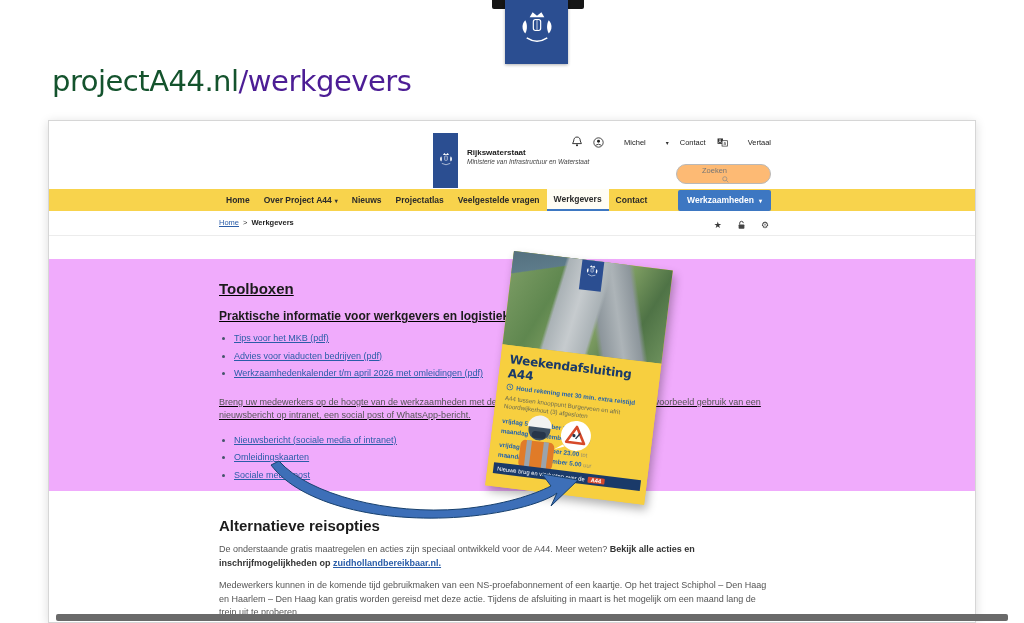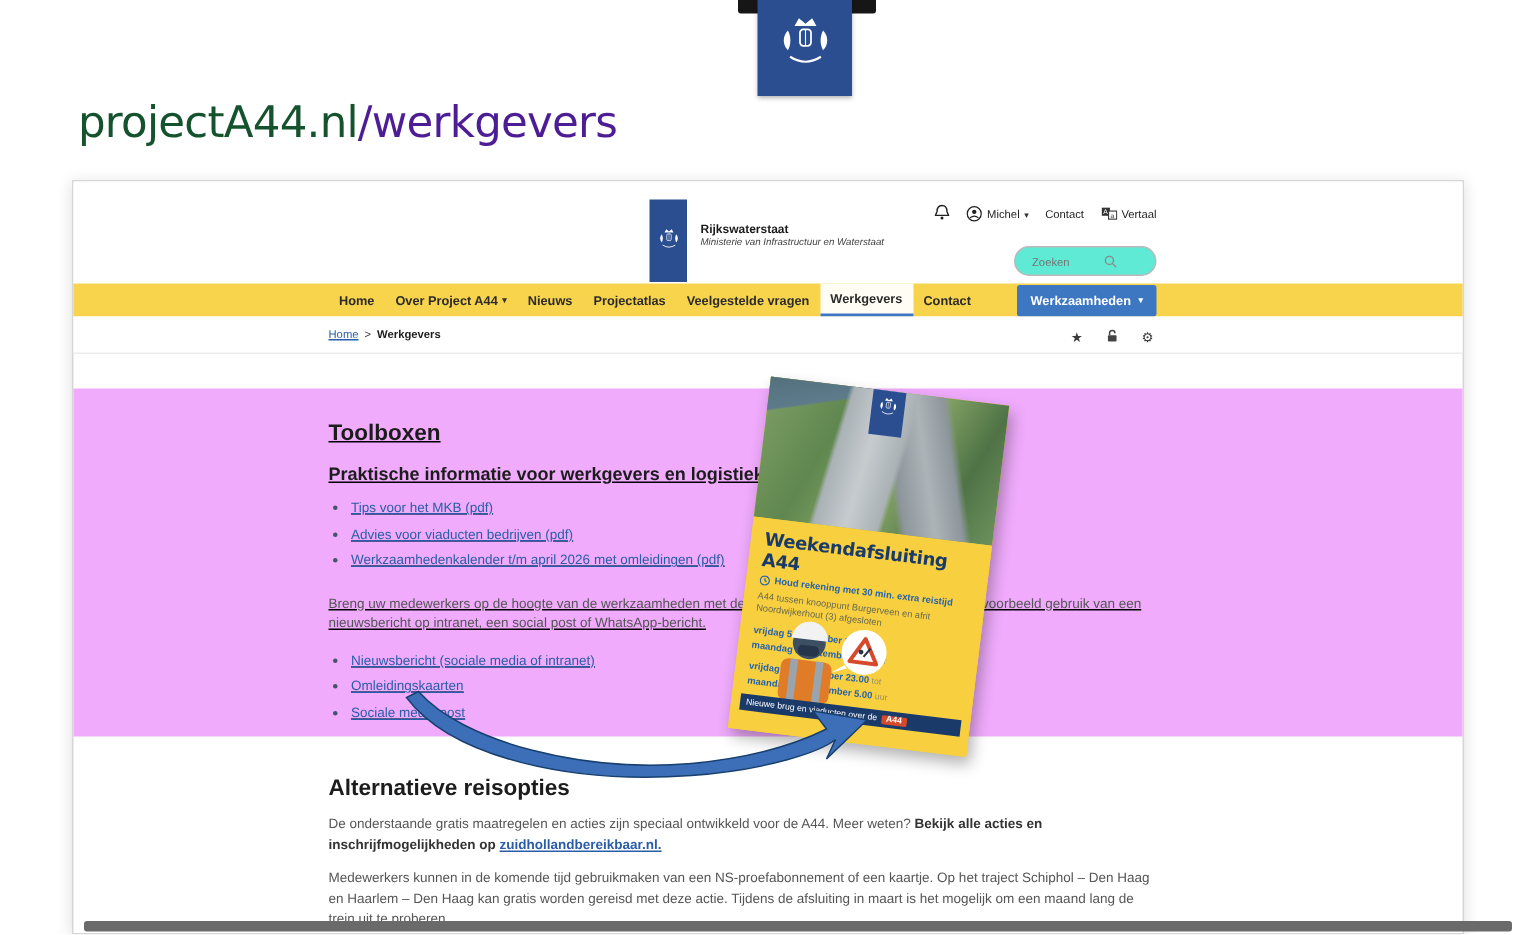--- a/index.html
+++ b/index.html
@@ -21,24 +21,24 @@
          border:1px solid #d6d6d6;box-shadow:0 2px 10px rgba(0,0,0,.14);}
 
   
   .site-header{position:absolute;left:0;top:0;width:100%;height:68px;background:#fff;}
   .logo-ribbon{position:absolute;left:384px;top:12px;width:25px;height:55px;background:#2B4E91;
                display:flex;align-items:center;justify-content:center;}
   .logo-text{position:absolute;left:418px;top:27px;line-height:1.25;}
   .logo-name{font-size:8px;font-weight:bold;color:#1a1a1a;}
   .logo-ministry{font-size:6.5px;font-style:italic;color:#444;}
   .topbar{position:absolute;top:15px;right:204px;display:flex;align-items:center;gap:11px;font-size:7.5px;color:#222;}
-  .topbar .grp{display:flex;align-items:center;gap:3px;cursor:pointer;}
+  .topbar .grp{display:flex;align-items:center;gap:20px;cursor:pointer;}
   .chev{font-size:6px;color:#333;}
   .search-pill{position:absolute;top:43px;right:204px;width:95px;height:20px;border:1px solid #b9b9b9;
-               border-radius:10px;display:flex;align-items:center;padding:0 6px 0 9px;background:#5eead4;}
+               border-radius:10px;display:flex;align-items:center;padding:0 6px 0 9px;background:#fdba74;flex-direction:column;}
   .search-pill input{border:none;outline:none;width:50px;font-size:7.5px;color:#555;background:transparent;
                      font-family:"Liberation Sans",sans-serif;}
 
   
   .navbar{position:absolute;left:0;top:68px;width:100%;height:22px;background:#F8D34C;}
   .nav-inner{display:flex;align-items:stretch;height:100%;padding-left:170px;padding-right:204px;}
   .nav-item{display:flex;align-items:center;gap:3px;padding:0 7px;font-size:8.5px;font-weight:bold;
             color:#2b2b2b;cursor:pointer;white-space:nowrap;}
   .nav-item.active{background:#FFFDF4;border-bottom:2px solid #3D77C2;}
   .nav-cta{margin-left:auto;align-self:center;height:21px;background:#3D77C2;color:#fff;border:none;

